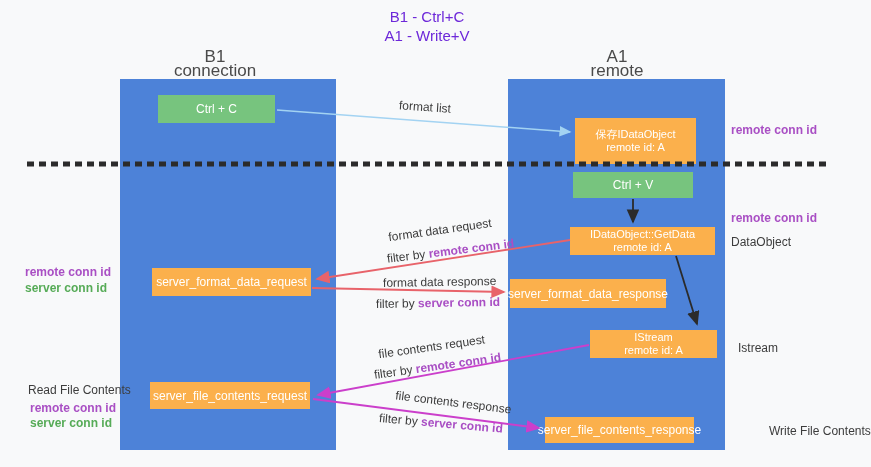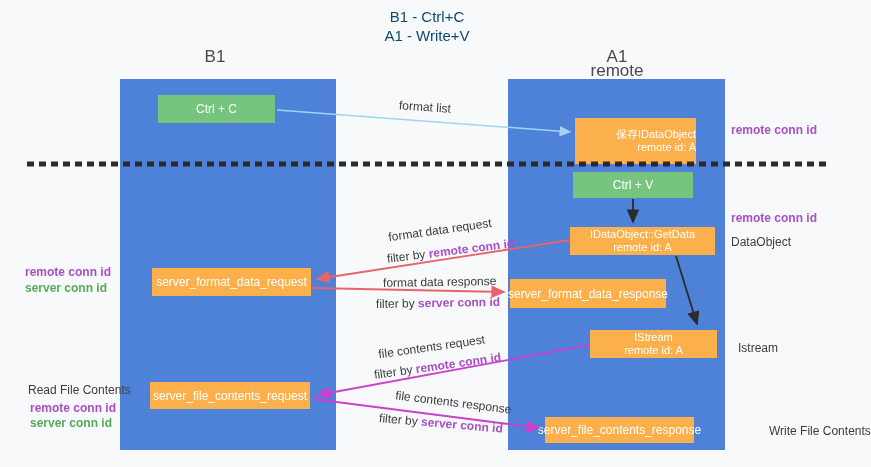--- a/index.html
+++ b/index.html
@@ -3,21 +3,21 @@
 <meta charset="utf-8">
 <style>
   * { margin:0; padding:0; box-sizing:border-box; }
   body { background:#f8f9fa; font-family:"Liberation Sans", sans-serif; }
   #canvas {
     position:relative; width:871px; height:467px;
     background:#f8f9fa; overflow:hidden;
   }
   .title {
     position:absolute; left:277px; top:7px; width:300px;
-    text-align:center; font-size:15px; color:#0c4a6e; line-height:19px;
+    text-align:center; font-size:15px; color:#6d28d9; line-height:19px;
   }
   .col-header {
     position:absolute; width:160px; text-align:center;
     font-size:17px; color:#4a4a4a; line-height:14px;
   }
   .column { position:absolute; top:79px; height:371px; background:#4d82d8; z-index:1; }
   .box {
     position:absolute; z-index:2; display:flex; flex-direction:column;
     align-items:center; justify-content:center;
     color:#ffffff; text-align:center; font-size:12px;
@@ -41,34 +41,35 @@
 
 <div id="canvas">
 
   <div class="title">
     <div>B1 - Ctrl+C</div>
     <div>A1 - Write+V</div>
   </div>
 
   <div class="col-header" style="left:135px; top:50px;">
     <div>B1</div>
+    <div>connection</div>
   </div>
   <div class="col-header" style="left:537px; top:50px;">
     <div>A1</div>
     <div>remote</div>
   </div>
 
   <div class="column" style="left:120px; width:216px;"></div>
   <div class="column" style="left:508px; width:217px;"></div>
 
   <div class="box green-box" style="left:158px; top:95px; width:117px; height:28px;">
     <div>Ctrl + C</div>
   </div>
 
-  <div class="box orange-box two-line" style="left:575px; top:118px; width:121px; height:46px;align-items:flex-end;">
+  <div class="box orange-box two-line" style="left:575px; top:118px; width:121px; height:46px;">
     <div>保存IDataObject</div>
     <div>remote id: A</div>
   </div>
 
   <div class="box green-box" style="left:573px; top:172px; width:120px; height:26px;">
     <div>Ctrl + V</div>
   </div>
 
   <div class="box orange-box two-line" style="left:570px; top:227px; width:145px; height:28px;">
     <div>IDataObject::GetData</div>

